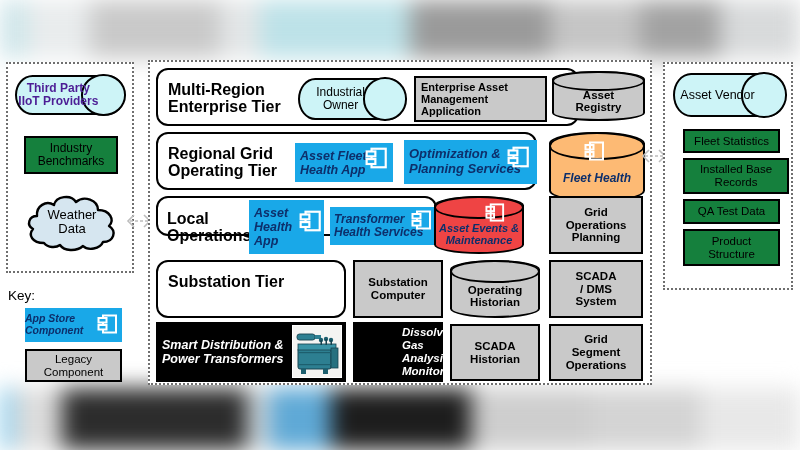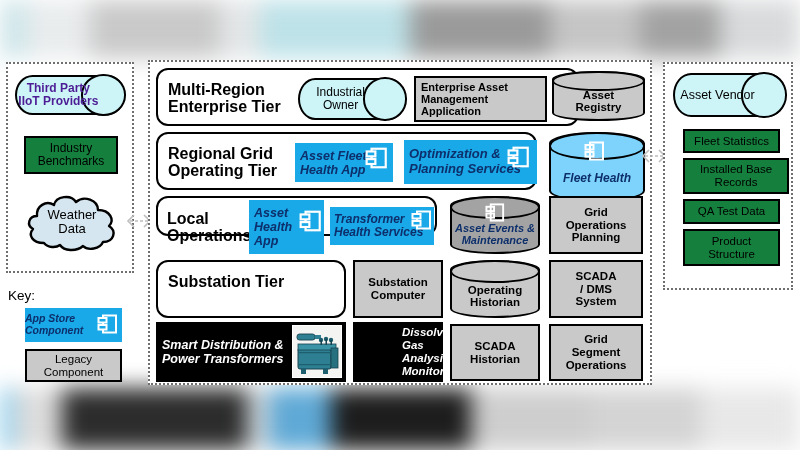--- a/index.html
+++ b/index.html
@@ -251,21 +251,21 @@
           <span>Planning Services</span>
         </span>
       </div>
       <svg class="appicon" style="left:349px; top:11px;" width="24" height="24" viewBox="0 0 22 22">
         <rect x="6" y="2.5" width="13" height="17" fill="none" stroke="#fff" stroke-width="2"></rect>
         <rect x="1.5" y="5" width="8" height="4.5" fill="#19a8e8" stroke="#fff" stroke-width="2"></rect>
         <rect x="1.5" y="12" width="8" height="4.5" fill="#19a8e8" stroke="#fff" stroke-width="2"></rect>
       </svg>
     </div>
 
-    <div class="cyl" style="left:399px; top:70px; width:96px; height:70px; background:#7dd3fc; font-size:12px; font-style:italic; font-weight:bold; color:#0d2f6b;">
+    <div class="cyl" style="left:399px; top:70px; width:96px; height:70px; background:#fdba74; font-size:12px; font-style:italic; font-weight:bold; color:#0d2f6b;">
       <span style="padding-top:22px;">
         <span>Fleet Health</span>
       </span>
     </div>
     <svg class="appicon" style="left:434px; top:78px;" width="22" height="22" viewBox="0 0 22 22">
       <rect x="6" y="2.5" width="13" height="17" fill="none" stroke="#fff" stroke-width="2"></rect>
       <rect x="1.5" y="5" width="8" height="4.5" fill="none" stroke="#fff" stroke-width="2"></rect>
       <rect x="1.5" y="12" width="8" height="4.5" fill="none" stroke="#fff" stroke-width="2"></rect>
     </svg>
 
@@ -342,21 +342,21 @@
     </div>
 
     <div class="rect blackbox" style="left:203px; top:260px; width:90px; height:60px; border:none; font-size:11.5px; justify-content:flex-start; padding-left:5px;">
       <span style="text-align:left;margin-left:44px;">
         <span>Dissolved</span><br>
         <span>Gas Analysis</span><br>
         <span>Monitors</span>
       </span>
     </div>
 
-    <div class="cyl" style="left:300px; top:134px; width:90px; height:58px; background:#a3a3a3; font-size:11px; font-style:italic; font-weight:bold; color:#0d2f6b;">
+    <div class="cyl" style="left:284px; top:134px; width:90px; height:58px; background:#ef4444; font-size:11px; font-style:italic; font-weight:bold; color:#0d2f6b;">
       <span style="padding-top:20px;">
         <span>Asset Events &amp;</span><br>
         <span>Maintenance</span>
       </span>
     </div>
     <svg class="appicon" style="left:335px; top:140px;" width="21" height="21" viewBox="0 0 22 22">
       <rect x="6" y="2.5" width="13" height="17" fill="none" stroke="#fff" stroke-width="2"></rect>
       <rect x="1.5" y="5" width="8" height="4.5" fill="none" stroke="#fff" stroke-width="2"></rect>
       <rect x="1.5" y="12" width="8" height="4.5" fill="none" stroke="#fff" stroke-width="2"></rect>
     </svg>

